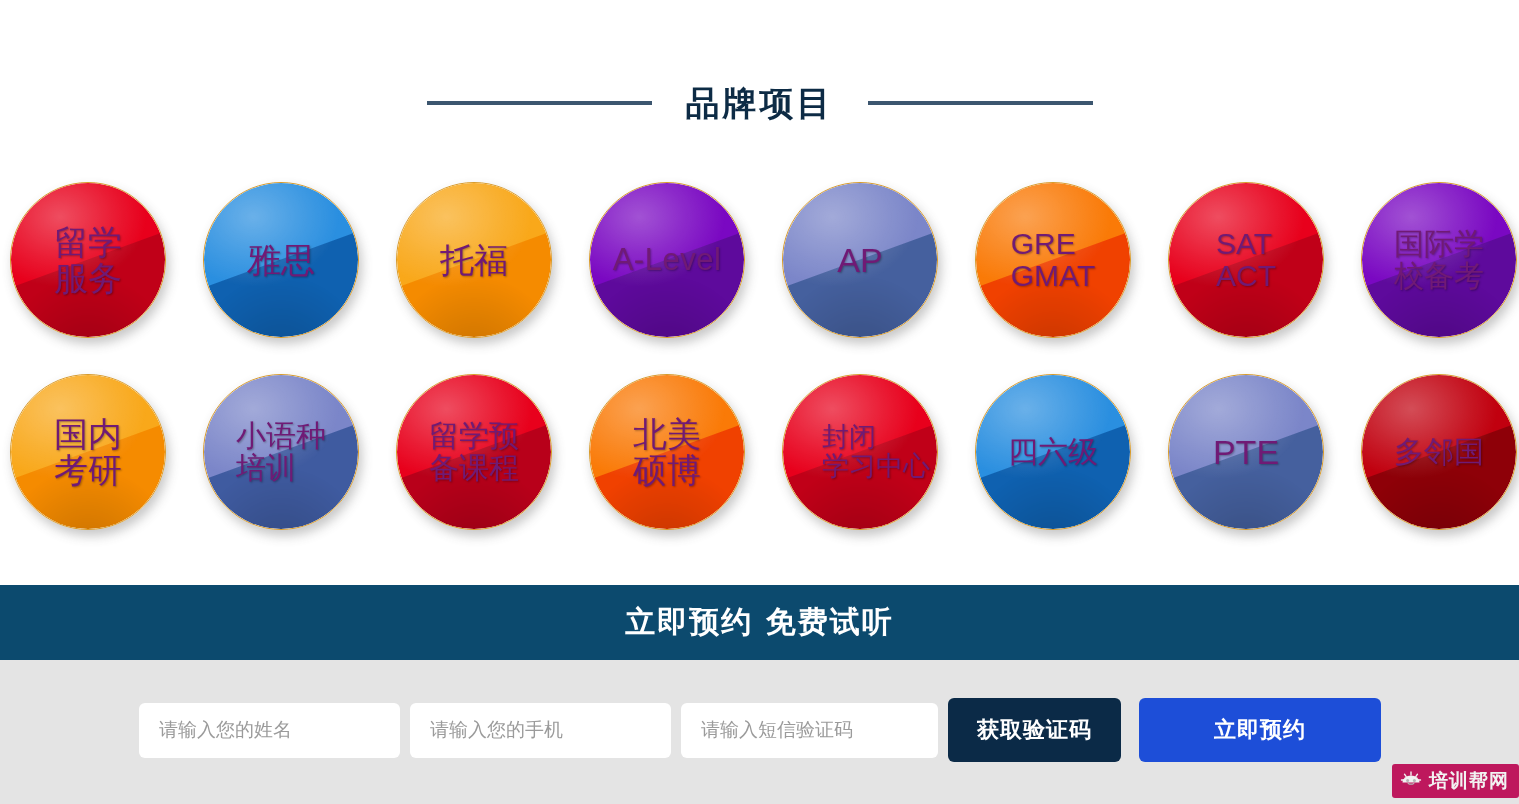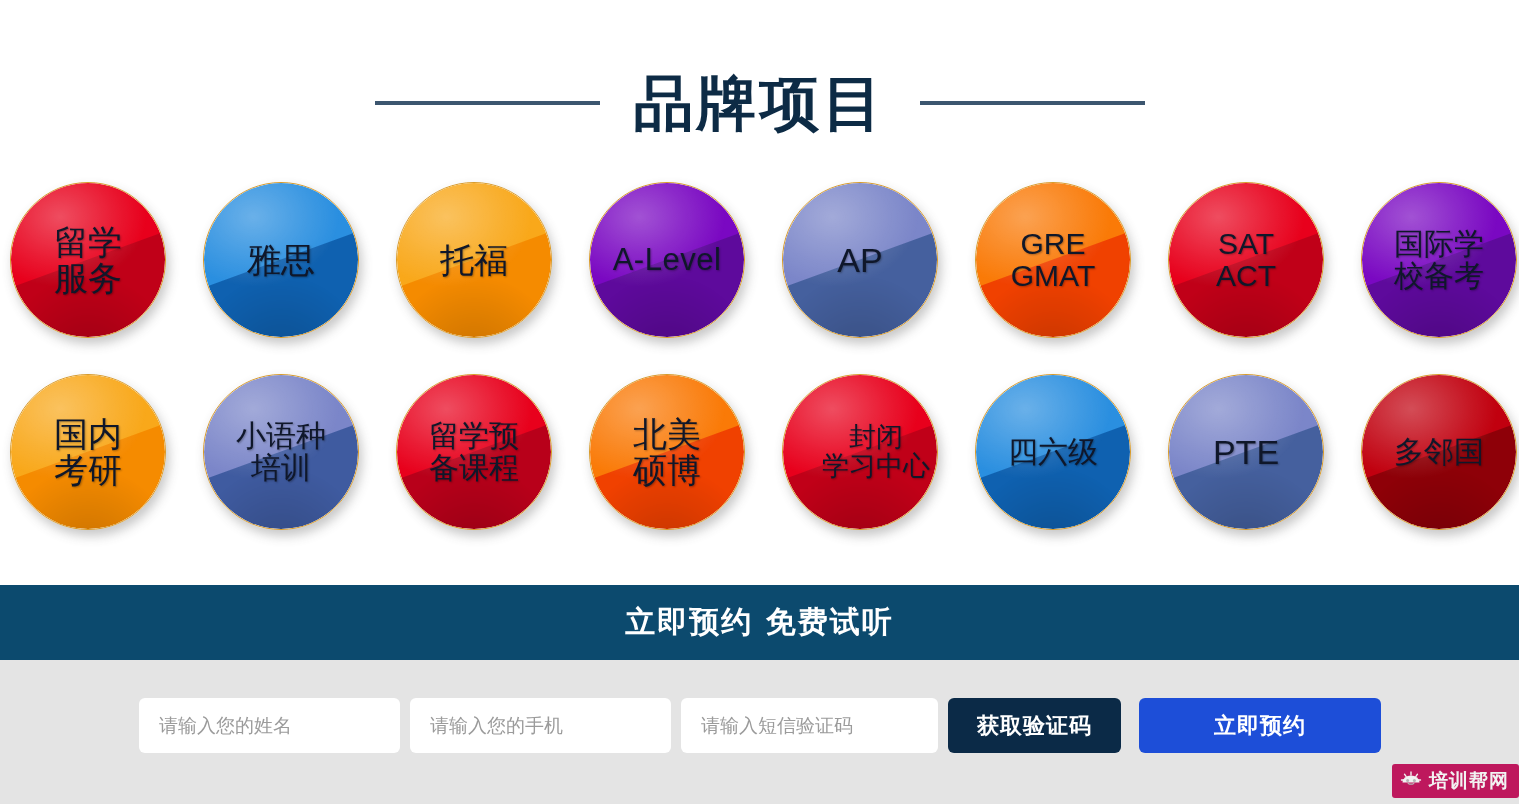--- a/index.html
+++ b/index.html
@@ -12,21 +12,21 @@
   }
   #page { position: relative; width: 1519px; height: 804px; background: #fff; }
 
   
   .header {
     position: absolute; left: 0; top: 60px; width: 1519px; height: 86px;
     display: flex; align-items: center; justify-content: center; gap: 34px;
   }
   .rule { width: 225px; height: 4px; background: #3c566f; }
   .page-title {
-    font-size: 60px; font-weight: bold; color: #0d2b45;
+    font-size: 34px; font-weight: bold; color: #0d2b45;
     letter-spacing: 3px; line-height: 1; white-space: nowrap;
     font-family: "DejaVu Sans", "Liberation Sans", sans-serif;
   }
 
   
   .grid {
     position: absolute; left: 0; top: 178px; width: 1519px;
   }
   .row {
     display: flex; height: 192px; padding-left: 10px;
@@ -49,21 +49,21 @@
     position: absolute; inset: 0; border-radius: 50%;
     background: radial-gradient(ellipse 80% 65% at 32% 22%,
                 rgba(255,255,255,0.30) 0%, rgba(255,255,255,0.10) 45%,
                 rgba(255,255,255,0) 70%),
                 radial-gradient(ellipse 100% 100% at 50% 115%,
                 rgba(0,0,0,0.18) 0%, rgba(0,0,0,0) 55%);
     pointer-events: none;
   }
   .bubble .label {
     position: relative; z-index: 3;
-    color: #0f172a; text-align: center; line-height: 1.06;
+    color: #701a75; line-height: 1.06;
     text-shadow: 1px 1px 2px rgba(0,0,0,0.30);
     padding: 0 6px; word-break: keep-all;
   }
   .label.cn2  { font-size: 34px; }   
   .label.cn3  { font-size: 30px; }
   .label.lat  { font-size: 31px; font-weight: 400; letter-spacing: 0.5px; }
   .label.latbig { font-size: 34px; }
   .label.small { font-size: 27px; margin-left: 32px; }
 
   
@@ -90,21 +90,21 @@
     height: 55px; border: none; border-radius: 6px; background: #ffffff;
     font-size: 19px; color: #444; padding: 0 20px;
     font-family: "Liberation Sans", "DejaVu Sans", sans-serif;
     outline: none;
   }
   .fld::placeholder { color: #9b9b9b; }
   .fld.name  { width: 261px; }
   .fld.phone { width: 261px; }
   .fld.code  { width: 257px; }
   .btn {
-    height: 55px; border: none; border-radius: 6px; cursor: pointer;
+    height: 64px; border: none; border-radius: 6px; cursor: pointer;
     font-size: 22px; font-weight: bold; color: #ffffff; letter-spacing: 1px;
     font-family: "DejaVu Sans", "Liberation Sans", sans-serif;
   }
   .btn.getcode { width: 173px; background: #0b2a47; }
   .btn.submit  { width: 242px; background: #1d4ed8; margin-left: 8px; }
 
   
   .watermark {
     position: absolute; right: 0px; bottom: 6px;
     display: flex; align-items: center; gap: 7px;

